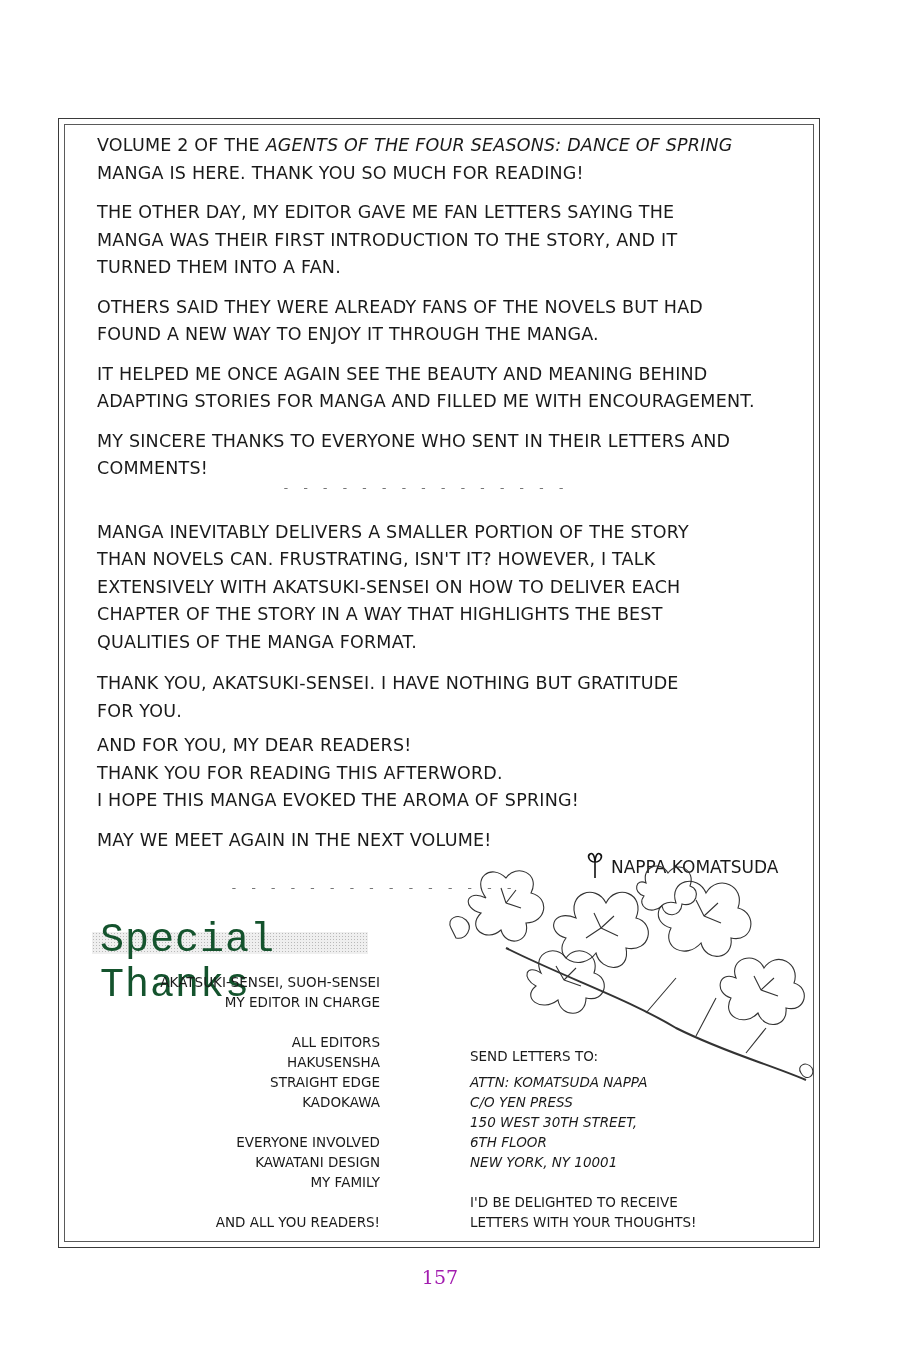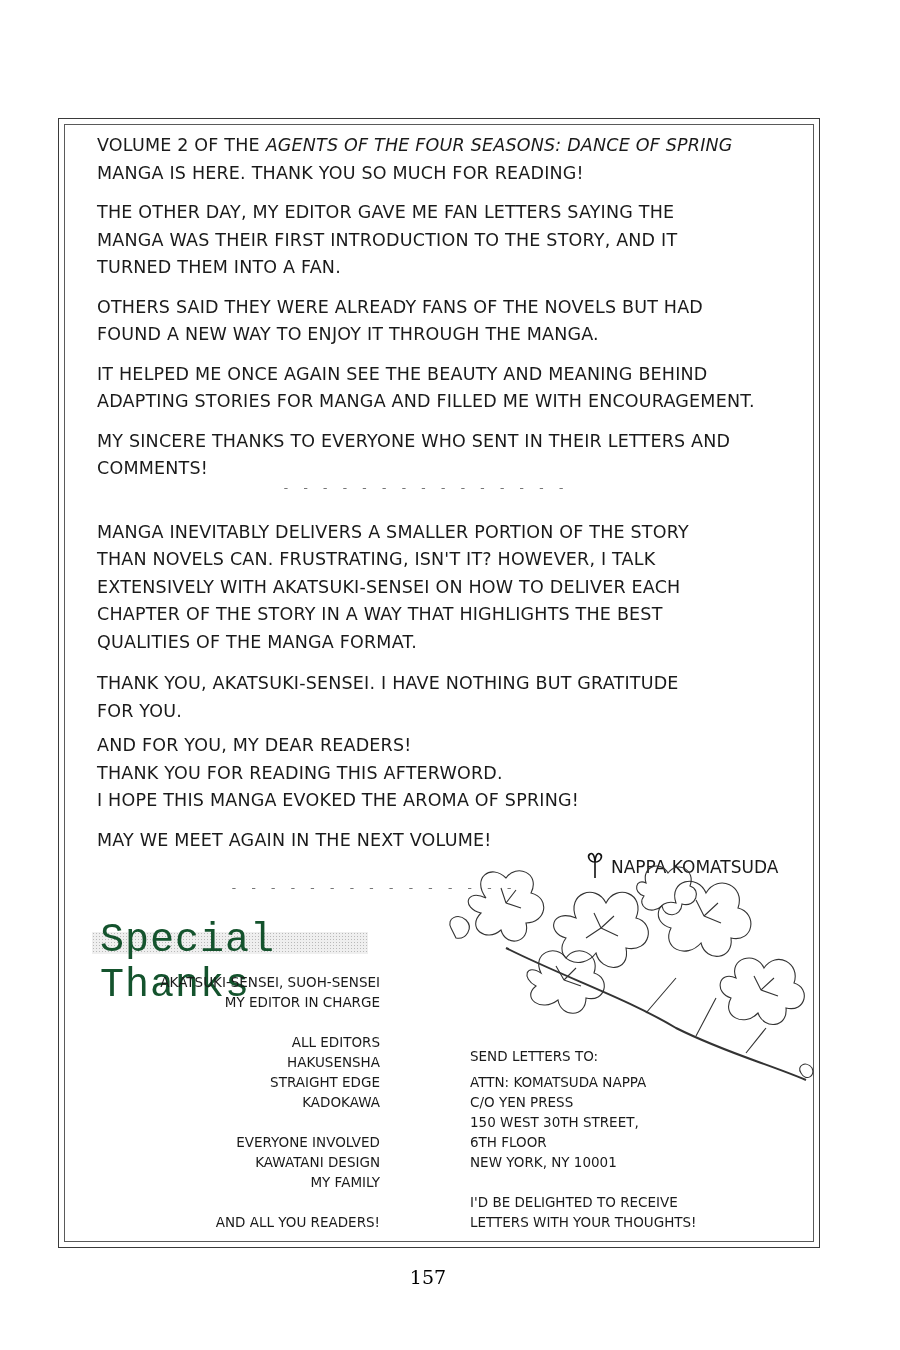--- a/index.html
+++ b/index.html
@@ -42,25 +42,25 @@
     .credits {
       position: absolute; left: 100px; top: 972px; width: 280px; text-align: right;
       font-family: "DejaVu Sans", sans-serif; font-size: 13.5px; line-height: 20px; text-transform: uppercase;
     }
     .credit-group { margin-bottom: 20px; }
     .mail {
       position: absolute; left: 470px; top: 1046px; width: 290px; 
       font-family: "DejaVu Sans", sans-serif; font-size: 13.5px; line-height: 20px; text-transform: uppercase;
     }
     .mail-head { margin-bottom: 6px; }
-    .mail-addr { margin-bottom: 20px; }
+    .mail-addr { margin-bottom: 20px; font-style: italic; }
     .blossom { position: absolute; left: 446px; top: 858px; width: 370px; height: 230px; }
     .page-number {
-      position: absolute; left: 0; width: 856px; top: 1266px; text-align: center;
-      font-family: "DejaVu Serif", serif; font-size: 19px; color: #000000;
+      position: absolute; left: 12px; width: 856px; top: 1266px; text-align: center;
+      font-family: "DejaVu Serif", serif; font-size: 19px; color: #a21caf;
     }
   </style>
 </head>
 <body>
 
 <div class="frame-outer"></div>
 <div class="frame-inner"></div>
 
 <div class="letter">
   <p class="para"><span>VOLUME 2 OF THE </span><i>AGENTS OF THE FOUR SEASONS: DANCE OF SPRING</i><span>

